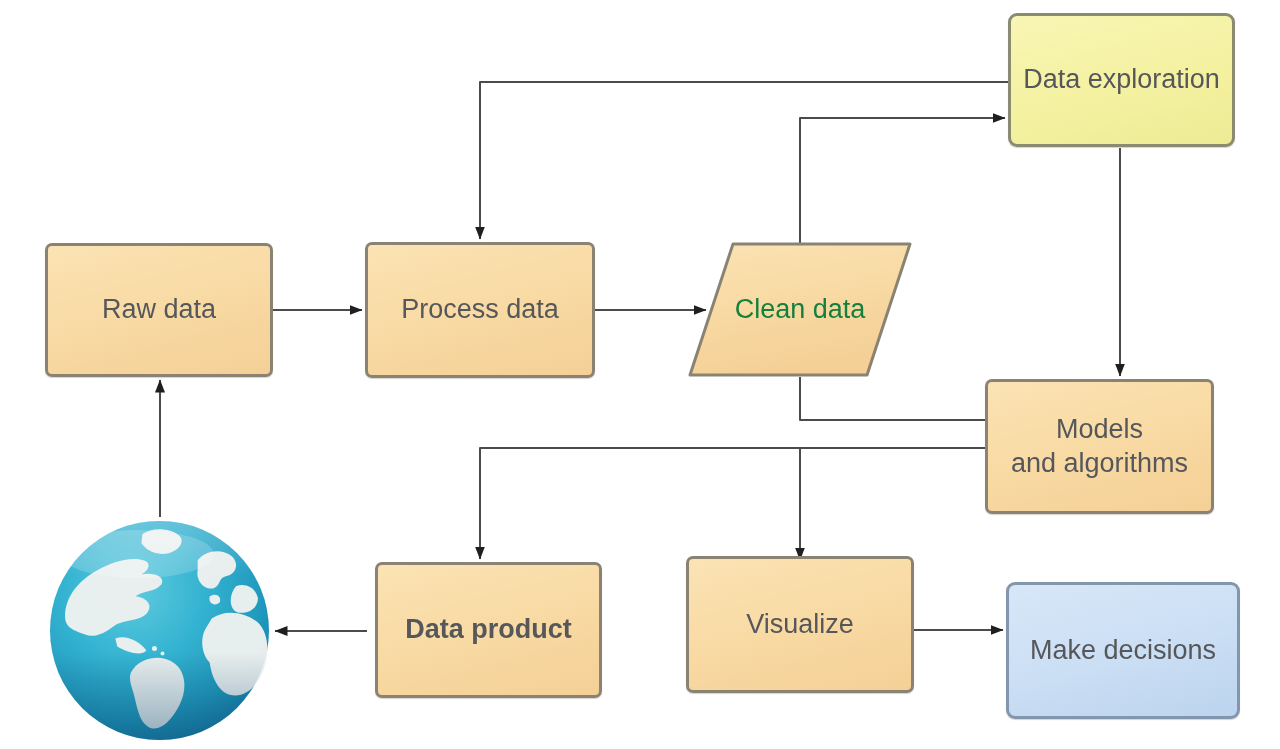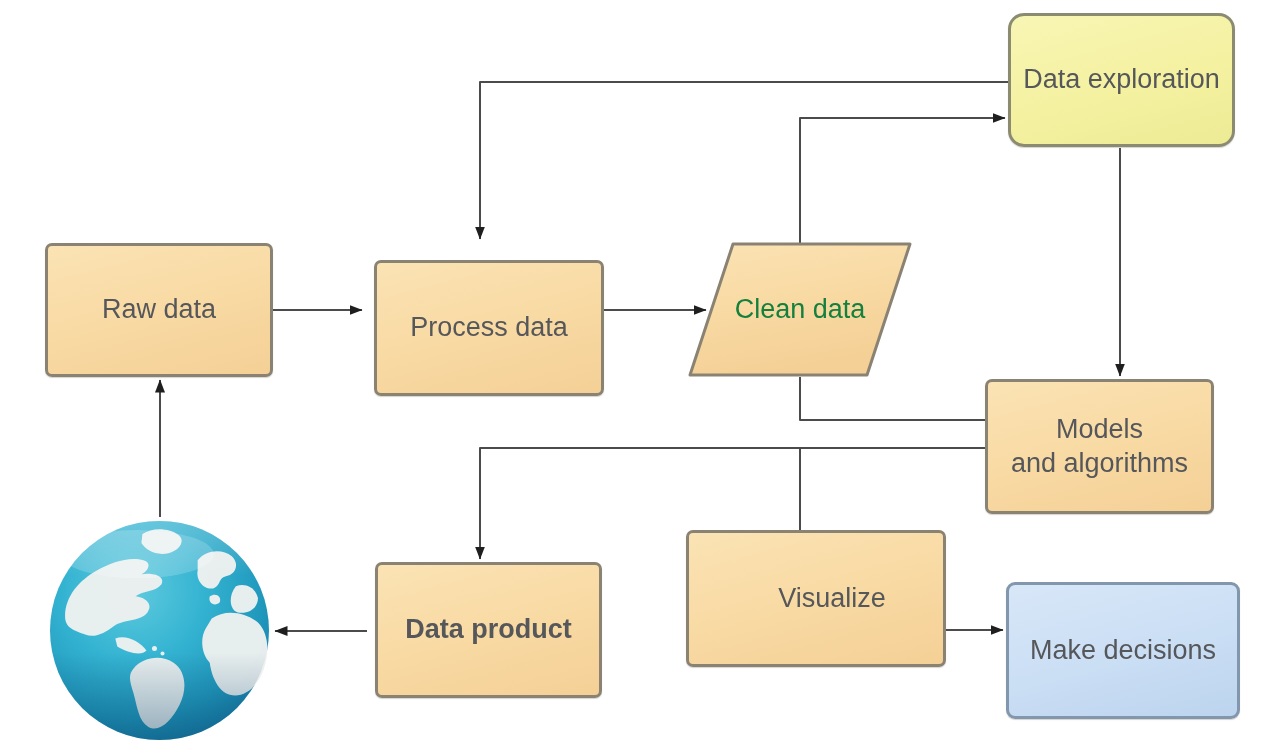--- a/index.html
+++ b/index.html
@@ -8,29 +8,29 @@
   .stage{position:absolute;inset:0;width:1280px;height:749px;}
   .wires{position:absolute;left:0;top:0;z-index:1;}
   .node{position:absolute;z-index:2;display:flex;align-items:center;justify-content:center;
         text-align:center;border-radius:9px;border:3px solid #8a8373;
         color:#56575a;font-size:27px;line-height:1.25;
         box-shadow:0 1px 1px rgba(90,80,60,0.25);}
   .node .label span{display:block;}
   .orange{background:linear-gradient(165deg,#fbe3b4 0%,#f8d9a2 55%,#f4d096 100%);
           border-color:#8a8373;border-radius:7px;}
   .yellow{background:linear-gradient(165deg,#f8f6b4 0%,#f4f1a1 55%,#eeeb95 100%);
-          border-color:#8b8b72;border-radius:16px;}
+          border-color:#8b8b72;}
   .blue{background:linear-gradient(165deg,#d8e7f8 0%,#cadef4 55%,#bcd4ee 100%);
         border-color:#8296ad;}
   #node-raw-data      {left:45px;  top:243px; width:222px; height:128px;}
-  #node-process-data  {left:365px; top:260px; width:224px; height:130px;margin-left:9px;}
+  #node-process-data  {left:365px; top:242px; width:224px; height:130px;}
   #node-exploration   {left:1008px;top:13px;  width:221px; height:128px;}
   #node-models        {left:985px;top:379px; width:223px; height:129px;}
   #node-data-product  {left:375px; top:562px; width:221px; height:130px;font-weight:bold;}
-  #node-visualize     {left:686px; top:530px; width:222px; height:131px;padding-left:32px;}
+  #node-visualize     {left:686px; top:556px; width:222px; height:131px;}
   #node-make-decisions{left:1006px;top:582px; width:228px; height:131px;}
   
   #node-clean-data{left:688px;top:242px;width:224px;height:135px;position:absolute;z-index:2;}
   #node-clean-data .shape{position:absolute;inset:0;}
   #node-clean-data .label{position:absolute;inset:0;display:flex;align-items:center;
         justify-content:center;color:#15803d;font-size:27px;}
   #globe{position:absolute;left:49px;top:519px;width:221px;height:223px;z-index:2;}
 </style>
 </head>
 <body>

